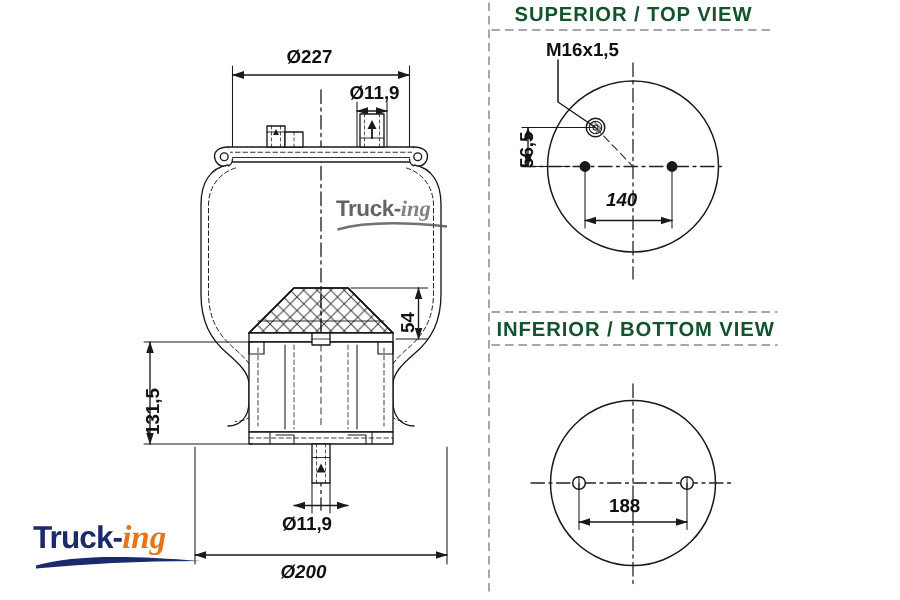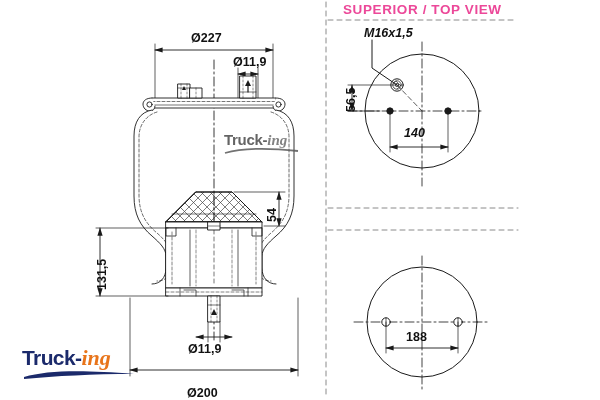--- a/index.html
+++ b/index.html
@@ -12,21 +12,21 @@
   }
   #stage{position:absolute;left:0;top:0;width:600px;height:400px;}
   svg.layer{position:absolute;left:0;top:0;width:600px;height:400px;}
 
   .viewtitle{
     position:absolute;
     font-family:"Liberation Sans", sans-serif;
     font-weight:bold;
     font-size:13.5px;
     letter-spacing:0.6px;
-    color:#ec4899;
+    color:#14532d;
     white-space:nowrap;
   }
   #title-top{left:343px;top:2px;}
   #title-bottom{left:331px;top:212px;}
 
   .dim{
     position:absolute;
     font-family:"Liberation Sans", sans-serif;
     font-weight:bold;
     font-size:12.5px;
@@ -276,29 +276,30 @@
           <path d="M386,348 L458,348" marker-start="url(#arrR)" marker-end="url(#arrL)"></path>
           <path d="M386,322 L386,353" stroke-width="0.7"></path>
           <path d="M458,322 L458,353" stroke-width="0.7"></path>
         </g>
       </g>
 
     </g>
   </svg>
 
   <div class="viewtitle" id="title-top">SUPERIOR / TOP VIEW</div>
+  <div class="viewtitle" id="title-bottom">INFERIOR / BOTTOM VIEW</div>
 
   <div class="dim" style="left:191px;top:31px;">Ø227</div>
   <div class="dim" style="left:233px;top:55px;">Ø11,9</div>
   <div class="dim vert" style="left:265px;top:222px;">54</div>
   <div class="dim vert" style="left:95px;top:290px;">131,5</div>
   <div class="dim" style="left:188px;top:342px;">Ø11,9</div>
-  <div class="dim" style="left:187px;top:386px;">Ø200</div>
-
-  <div class="dim" style="left:364px;top:26px;font-style:italic;">M16x1,5</div>
+  <div class="dim" style="left:187px;top:374px;font-style:italic;">Ø200</div>
+
+  <div class="dim" style="left:364px;top:26px;">M16x1,5</div>
   <div class="dim vert" style="left:344px;top:112px;">56,5</div>
   <div class="dim" style="left:404px;top:126px;font-style:italic;">140</div>
 
   <div class="dim" style="left:406px;top:330px;">188</div>
 
   <div id="watermark">
     <span class="wm-a">Truck-</span><span class="wm-b">ing</span>
     <svg width="76" height="9" viewBox="0 0 76 9" style="display:block;margin-top:-2px;">
       <path d="M1,6 C18,1 46,1 74,4" stroke="#5a5a5a" stroke-width="1.8" fill="none"></path>
     </svg>

